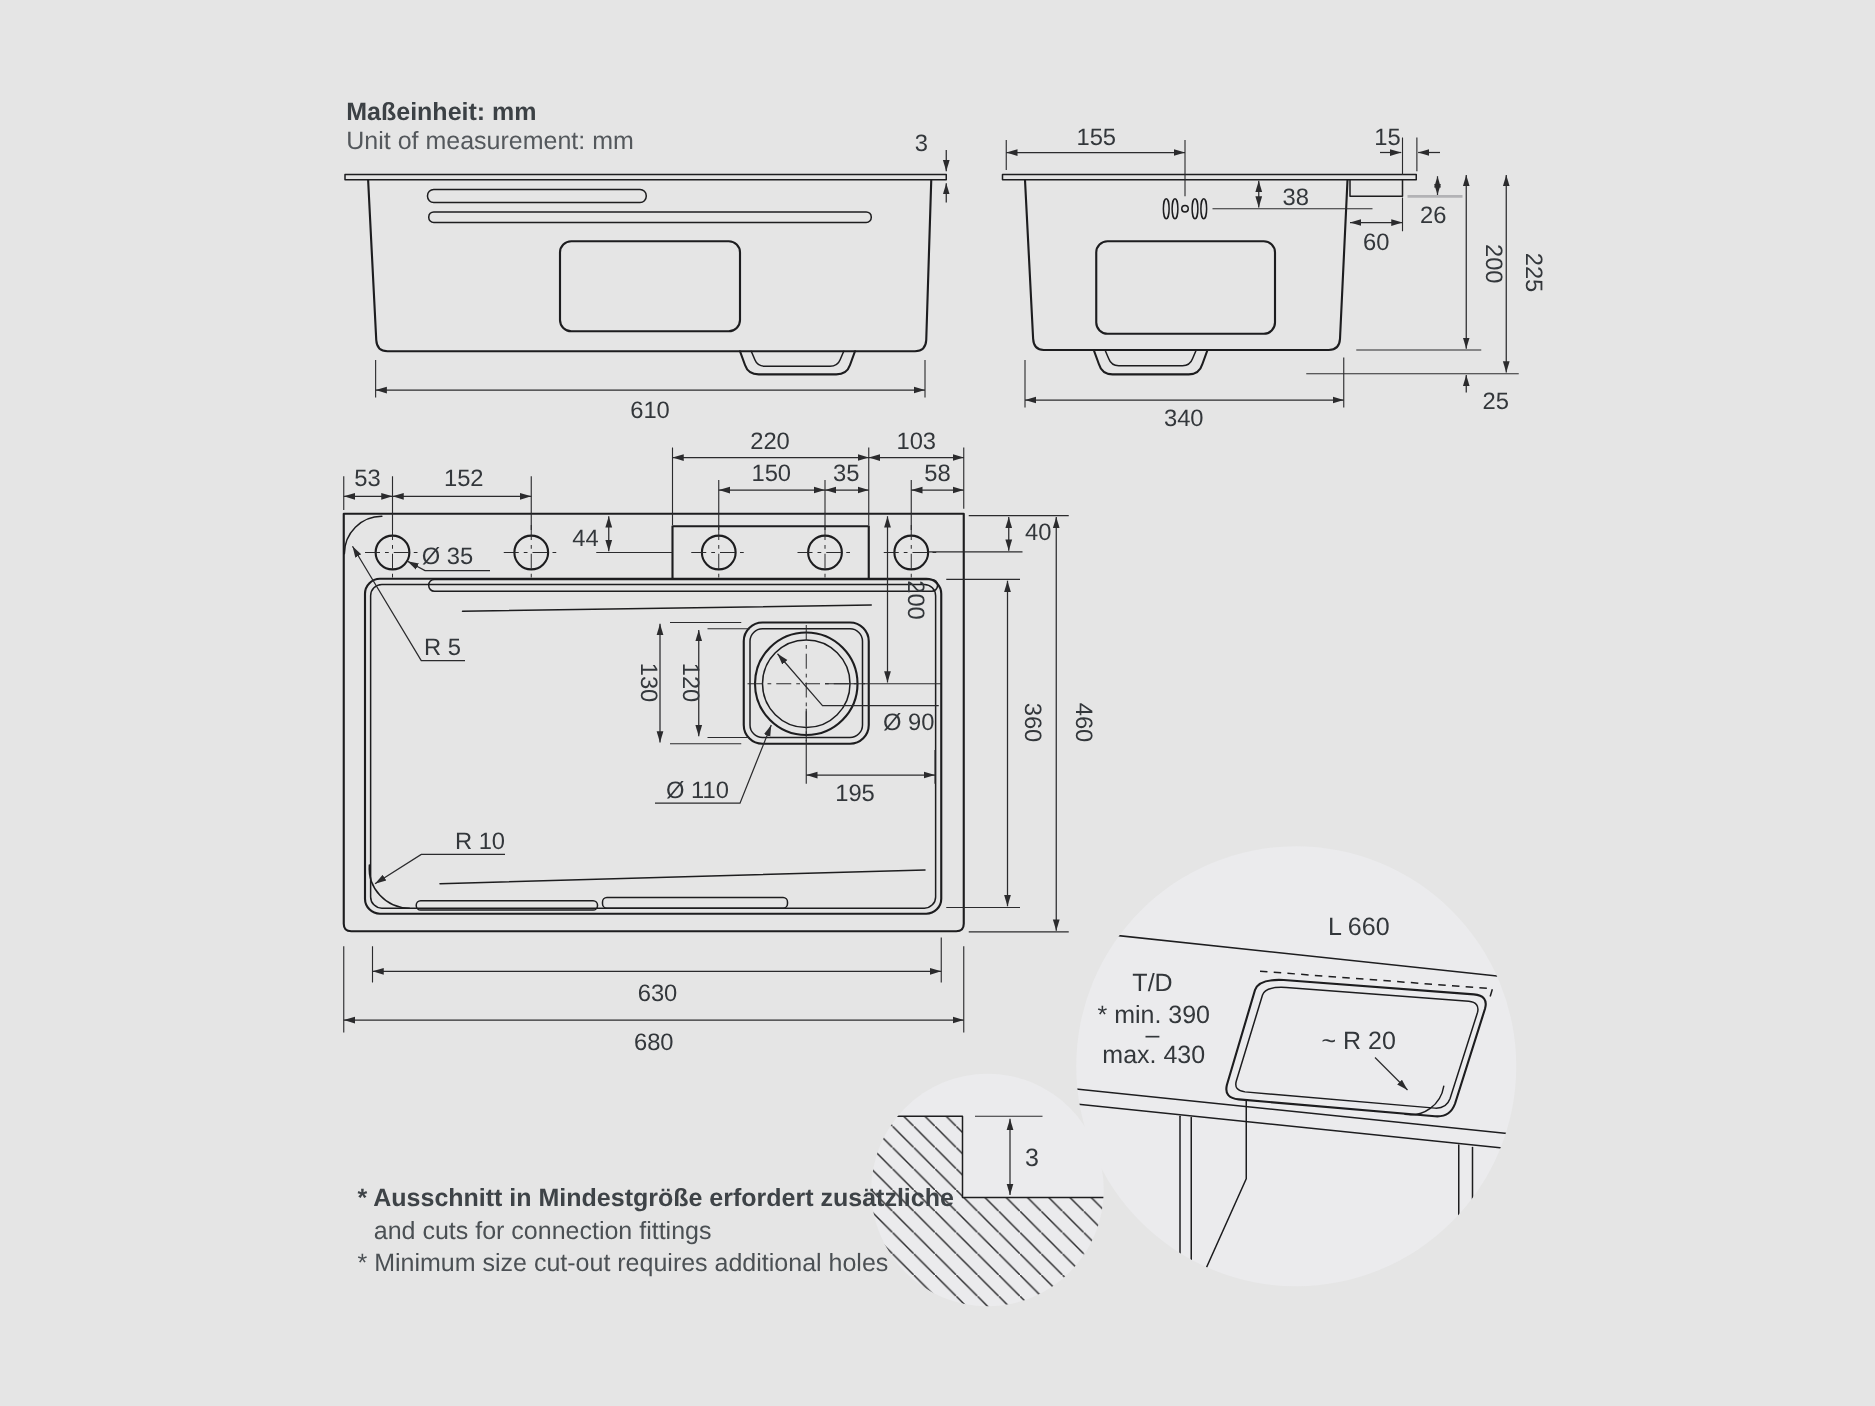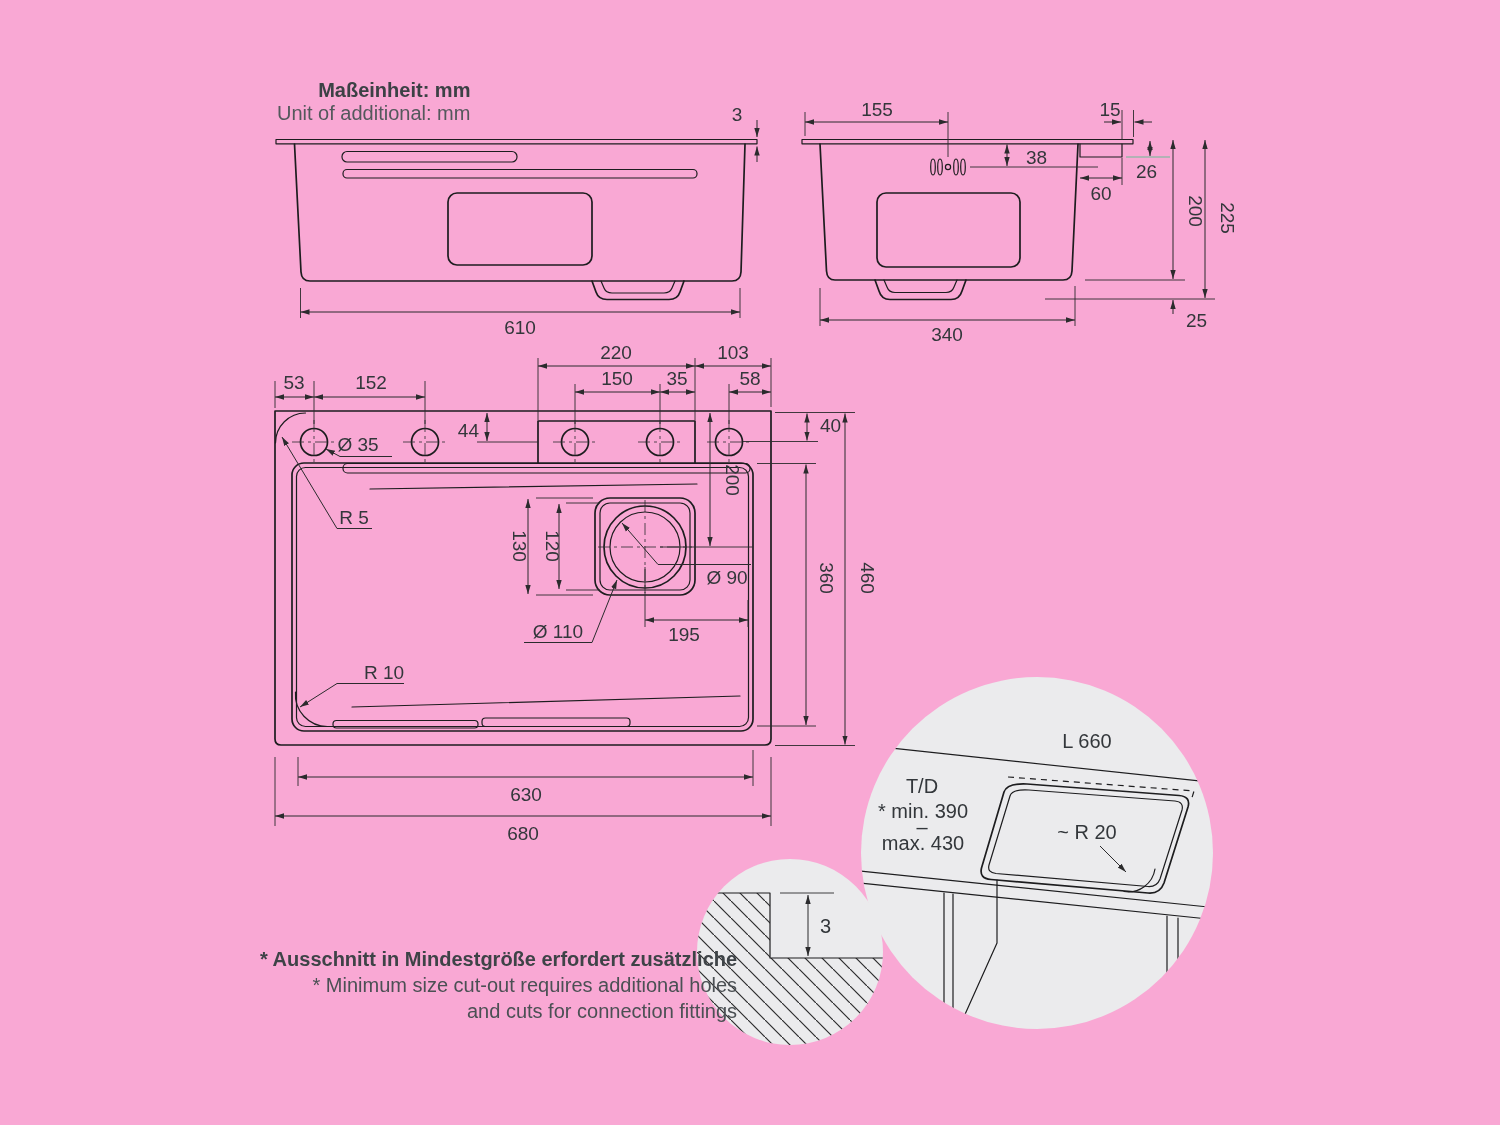--- a/index.html
+++ b/index.html
@@ -1,21 +1,21 @@
 <!DOCTYPE html>
 <html><head>
 <meta charset="utf-8">
 <style>
   html,body{margin:0;padding:0;background:#ffffff;}
-  .stage{position:relative;width:1500px;height:1125px;background:#f9a8d4;overflow:hidden;
-         font-family:"Liberation Sans",sans-serif;text-align:right;}
+  .stage{position:relative;width:1500px;height:1125px;background:#e5e5e5;overflow:hidden;
+         font-family:"Liberation Sans",sans-serif;}
   .titleblock{position:absolute;left:277px;top:79px;line-height:23px;}
   .title-de{font-size:20px;font-weight:bold;color:#3c4145;}
   .title-en{font-size:20px;color:#54585c;}
-  .notes{position:absolute;left:260px;top:946px;line-height:26px;}
+  .notes{position:absolute;left:286px;top:946px;line-height:26px;}
   .note-de{font-size:20px;font-weight:bold;color:#3e4347;}
   .note-en{font-size:20px;color:#4b5054;}
   .cont{padding-left:13px;}
   svg{position:absolute;left:0;top:0;}
   svg text{font-family:"Liberation Sans",sans-serif;font-size:19px;fill:#33373b;}
   text.det{font-size:20px;}
   .ol{stroke:#1d1d1f;stroke-width:1.7;fill:none;stroke-linejoin:round;stroke-linecap:round;}
   .ol2{stroke:#1d1d1f;stroke-width:1.2;fill:none;stroke-linejoin:round;stroke-linecap:round;}
   .dim{stroke:#2b2b2d;stroke-width:1;fill:none;}
   .thin{stroke:#2b2b2d;stroke-width:0.9;fill:none;}
@@ -24,21 +24,21 @@
   .dash{stroke:#1d1d1f;stroke-width:1.2;fill:none;stroke-dasharray:6 5;}
   .detbg{fill:#ebebed;}
 </style>
 </head>
 <body>
 
 <div class="stage">
 
   <div class="titleblock">
     <div class="title-de">Maßeinheit: mm</div>
-    <div class="title-en">Unit of additional: mm</div>
+    <div class="title-en">Unit of measurement: mm</div>
   </div>
 
   <svg width="1500" height="1125" viewBox="0 0 1500 1125">
     <defs>
       <marker id="ae" orient="auto" markerWidth="10" markerHeight="8" refX="9" refY="3.5">
         <path d="M0,0.8 L9,3.5 L0,6.2 Z" fill="#2b2b2d"></path>
       </marker>
       <marker id="as" orient="auto-start-reverse" markerWidth="10" markerHeight="8" refX="9" refY="3.5">
         <path d="M0,0.8 L9,3.5 L0,6.2 Z" fill="#2b2b2d"></path>
       </marker>
@@ -290,17 +290,17 @@
         <path class="ol2" d="M690,893 L770,893 L770,958 L890,958"></path>
         <line class="thin" x1="780" y1="893" x2="834" y2="893"></line>
         <line class="dim" x1="808" y1="895" x2="808" y2="956" marker-start="url(#as)" marker-end="url(#ae)"></line>
         <text class="det" x="820" y="933" text-anchor="start">3</text>
       </g>
     </g>
   </svg>
 
   <div class="notes">
     <div class="note-de">* Ausschnitt in Mindestgröße erfordert zusätzliche</div>
+    <div class="note-en cont">and cuts for connection fittings</div>
     <div class="note-en">* Minimum size cut-out requires additional holes</div>
-    <div class="note-en cont">and cuts for connection fittings</div>
   </div>
 
 </div>
 
 </body></html>

